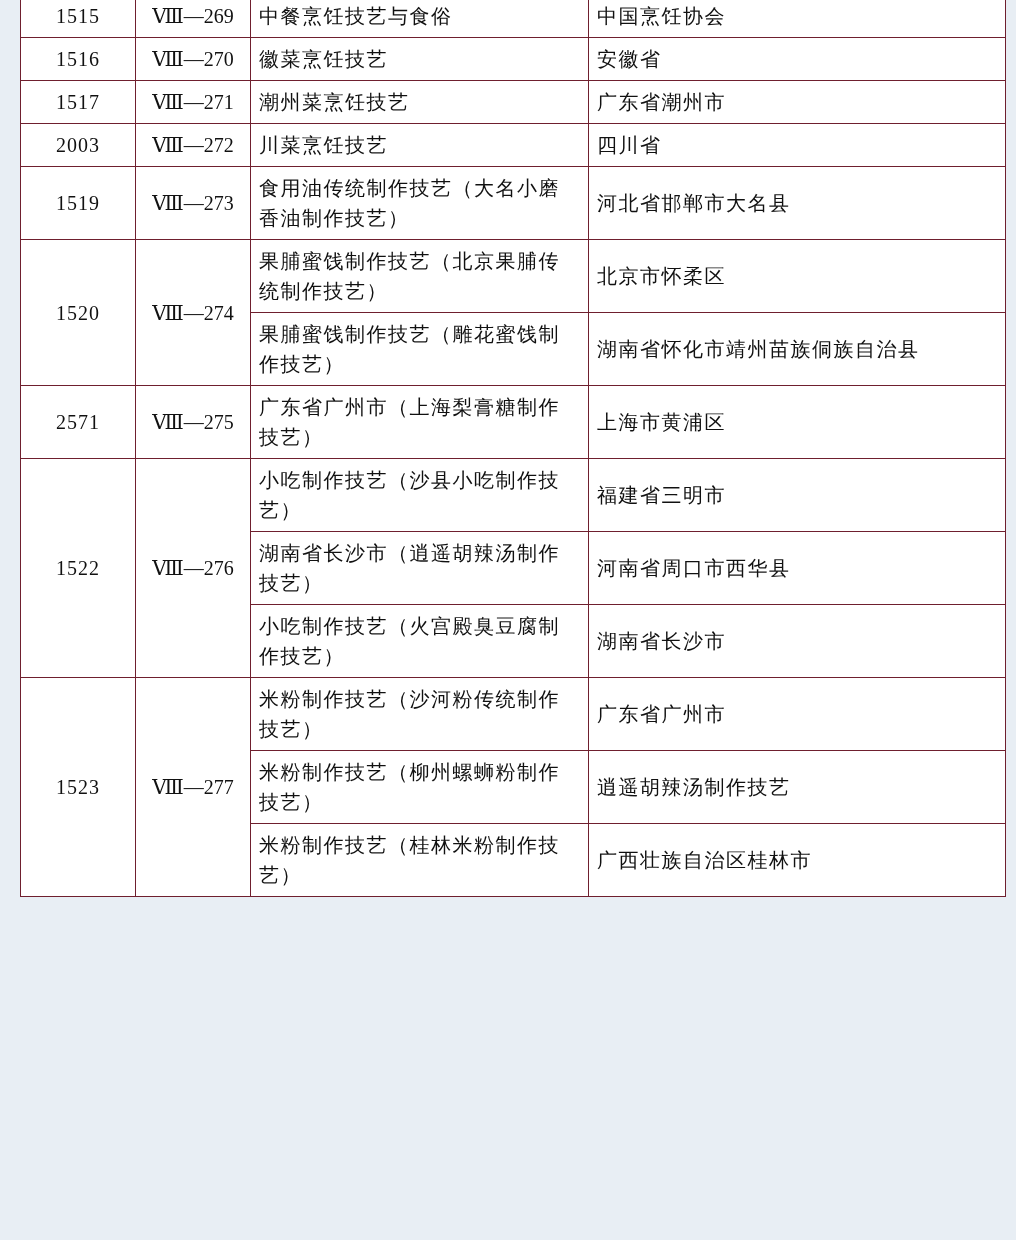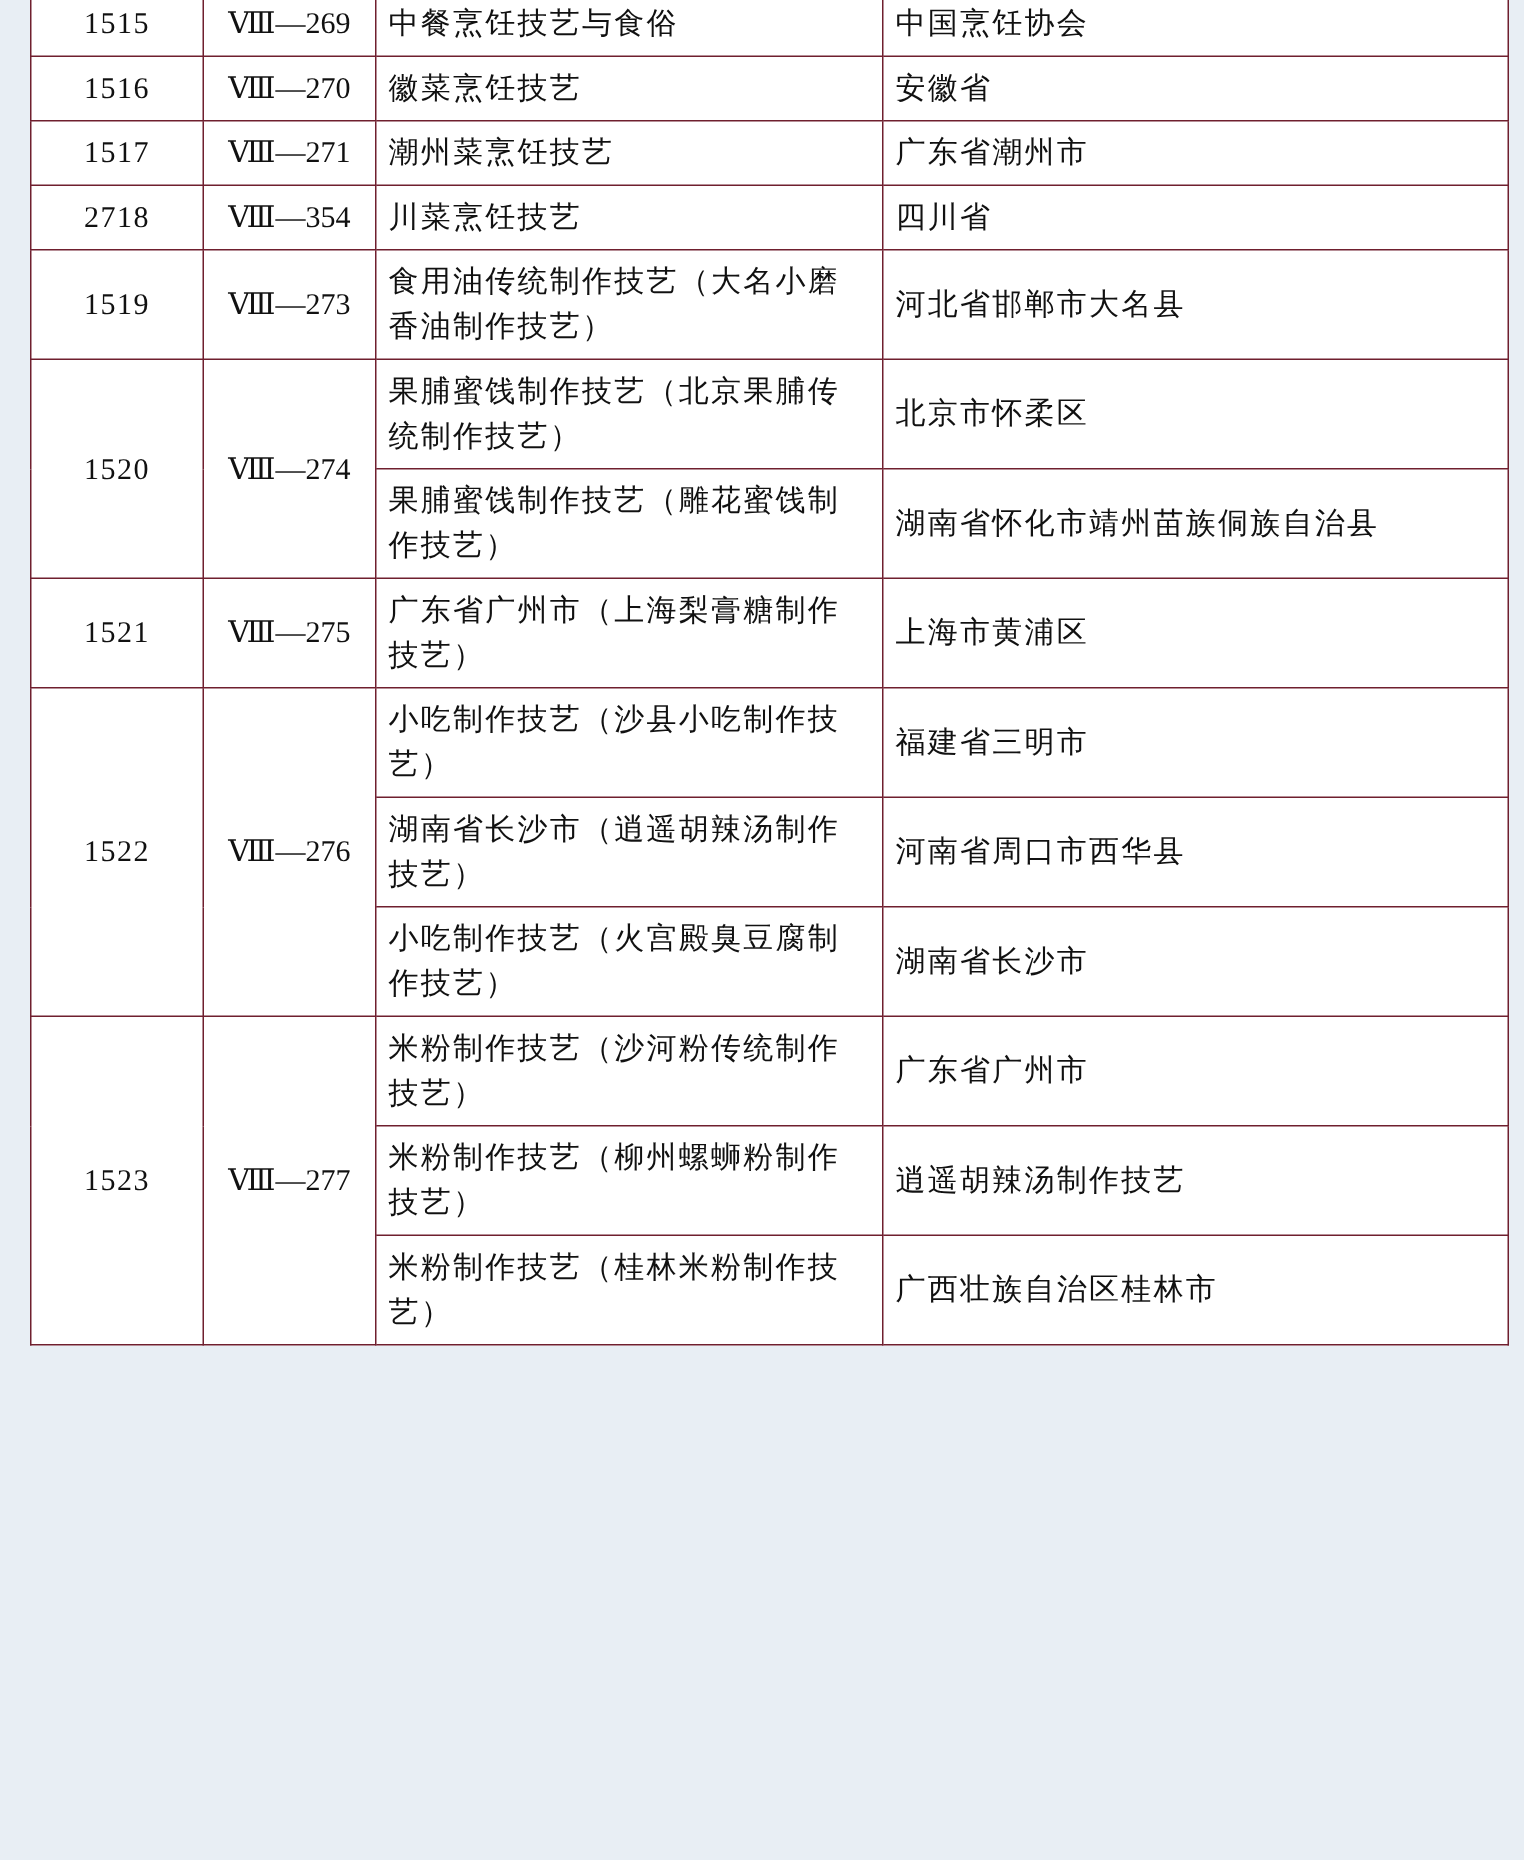--- a/index.html
+++ b/index.html
@@ -87,22 +87,22 @@
       </tr>
 
       <tr>
         <td class="num">1517</td>
         <td class="code">Ⅷ—271</td>
         <td class="name">潮州菜烹饪技艺</td>
         <td class="place">广东省潮州市</td>
       </tr>
 
       <tr>
-        <td class="num">2718</td>
-        <td class="code">Ⅷ—354</td>
+        <td class="num">2003</td>
+        <td class="code">Ⅷ—272</td>
         <td class="name">川菜烹饪技艺</td>
         <td class="place">四川省</td>
       </tr>
 
       <tr>
         <td class="num">1519</td>
         <td class="code">Ⅷ—273</td>
         <td class="name">食用油传统制作技艺（大名小磨香油制作技艺）</td>
         <td class="place">河北省邯郸市大名县</td>
       </tr>
@@ -112,21 +112,21 @@
         <td class="code" rowspan="2">Ⅷ—274</td>
         <td class="name">果脯蜜饯制作技艺（北京果脯传统制作技艺）</td>
         <td class="place">北京市怀柔区</td>
       </tr>
       <tr>
         <td class="name">果脯蜜饯制作技艺（雕花蜜饯制作技艺）</td>
         <td class="place">湖南省怀化市靖州苗族侗族自治县</td>
       </tr>
 
       <tr>
-        <td class="num">1521</td>
+        <td class="num">2571</td>
         <td class="code">Ⅷ—275</td>
         <td class="name">广东省广州市（上海梨膏糖制作技艺）</td>
         <td class="place">上海市黄浦区</td>
       </tr>
 
       <tr>
         <td class="num" rowspan="3">1522</td>
         <td class="code" rowspan="3">Ⅷ—276</td>
         <td class="name">小吃制作技艺（沙县小吃制作技艺）</td>
         <td class="place">福建省三明市</td>

